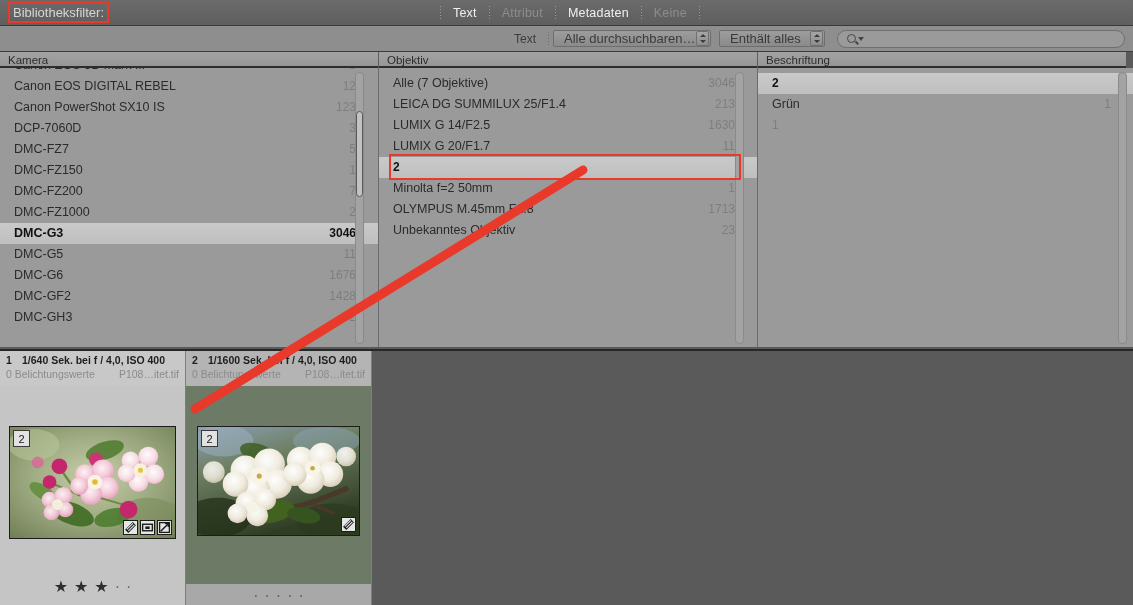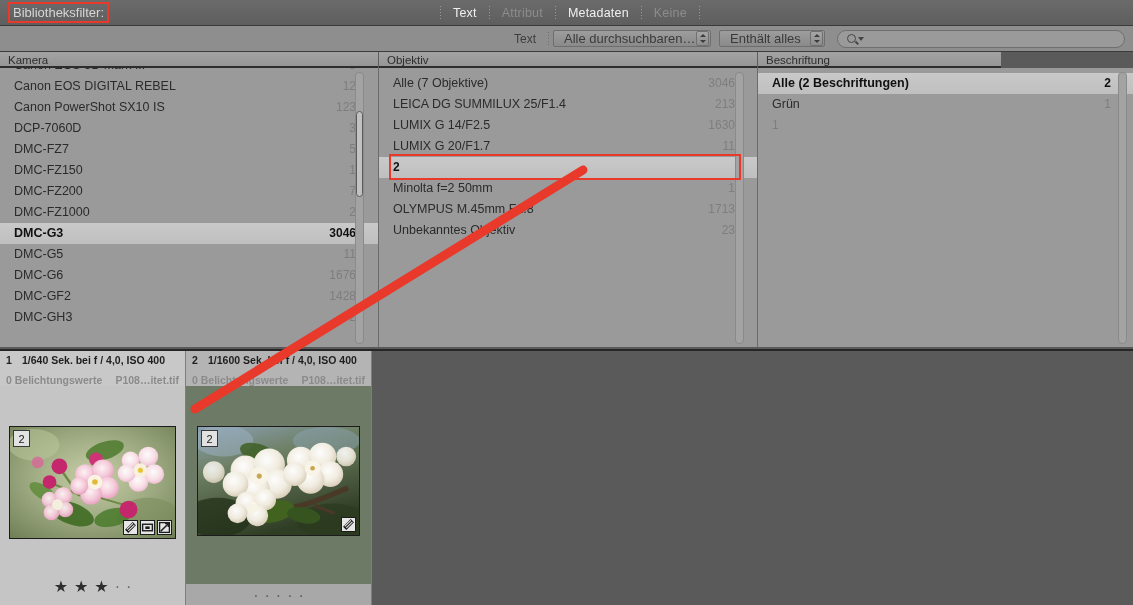--- a/index.html
+++ b/index.html
@@ -122,21 +122,21 @@
     border-top: 4px solid #454545;
   }
   .searchbox input {
     flex: 1; border: none; background: transparent; outline: none;
     font-size: 11.5px; color: #2a2a2a; padding-left: 4px;
     font-family: "Liberation Sans", sans-serif;
   }
 
   
   .colheaders {
-    position: absolute; left: 0; top: 52px; width: 1001px; height: 16px;
+    position: absolute; left: 0; top: 52px; width: 1126px; height: 16px;
     background: linear-gradient(#a3a3a3, #969696);
     border-bottom: 2px solid #2d2d2d;
   }
   .colheaders .ch {
     position: absolute; top: 0; height: 16px; line-height: 16px;
     font-size: 11.5px; color: #2c2c2c; padding-left: 8px;
   }
   .colheaders .chdiv {
     position: absolute; top: 0; width: 1px; height: 16px; background: #5d5d5d;
   }
@@ -188,21 +188,21 @@
     position: absolute; top: 0; width: 1px; height: 256px; background: #7e7e7e;
   }
   .cellhead {
     position: absolute; left: 0; top: 0; width: 185px; height: 35px;
     padding: 3px 6px 0 6px;
   }
   #cell-0 .cellhead { background: #c8c8c8; }
   #cell-1 .cellhead { background: #b4b4b4; }
   .chline { display: flex; justify-content: space-between; font-size: 10.5px; }
   .chline1 { color: #1e1e1e; font-weight: bold; }
-  .chline2 { color: #8b8b8b; margin-top: 8px; font-weight: bold; }
+  .chline2 { color: #8b8b8b; margin-top: 2px; }
   .chline .c-idx { width: 16px; }
   .chline .c-mid { flex: 1; text-align: left; }
   .chline2 .c-left { }
   .chline2 .c-right { }
 
   .thumbwrap { position: absolute; left: 0; top: 35px; width: 185px; height: 185px; }
   .thumb {
     position: absolute; border: 1px solid #1c1c1c;
   }
   #thumb-0 { left: 9px; top: 40px; width: 167px; height: 113px; }
@@ -388,21 +388,20 @@
             <span class="pcount">23</span>
           </div>
         </div>
       <div class="scrollbar" id="sb-objektiv" style="right:13px; top:4px; height:272px;"></div>
     </div>
     <div class="pdiv" style="left:757px"></div>
 
     <div class="panel" id="panel-beschriftung">
       <div class="plist" id="list-beschriftung" style="top:5px">
           <div class="prow sel">
-            <span class="pname">Alle (2 Beschriftungen)</span>
             <span class="pcount">2</span>
           </div>
           <div class="prow">
             <span class="pname">Grün</span>
             <span class="pcount">1</span>
           </div>
           <div class="prow">
             <span class="pcount">1</span>
           </div>
         </div>

